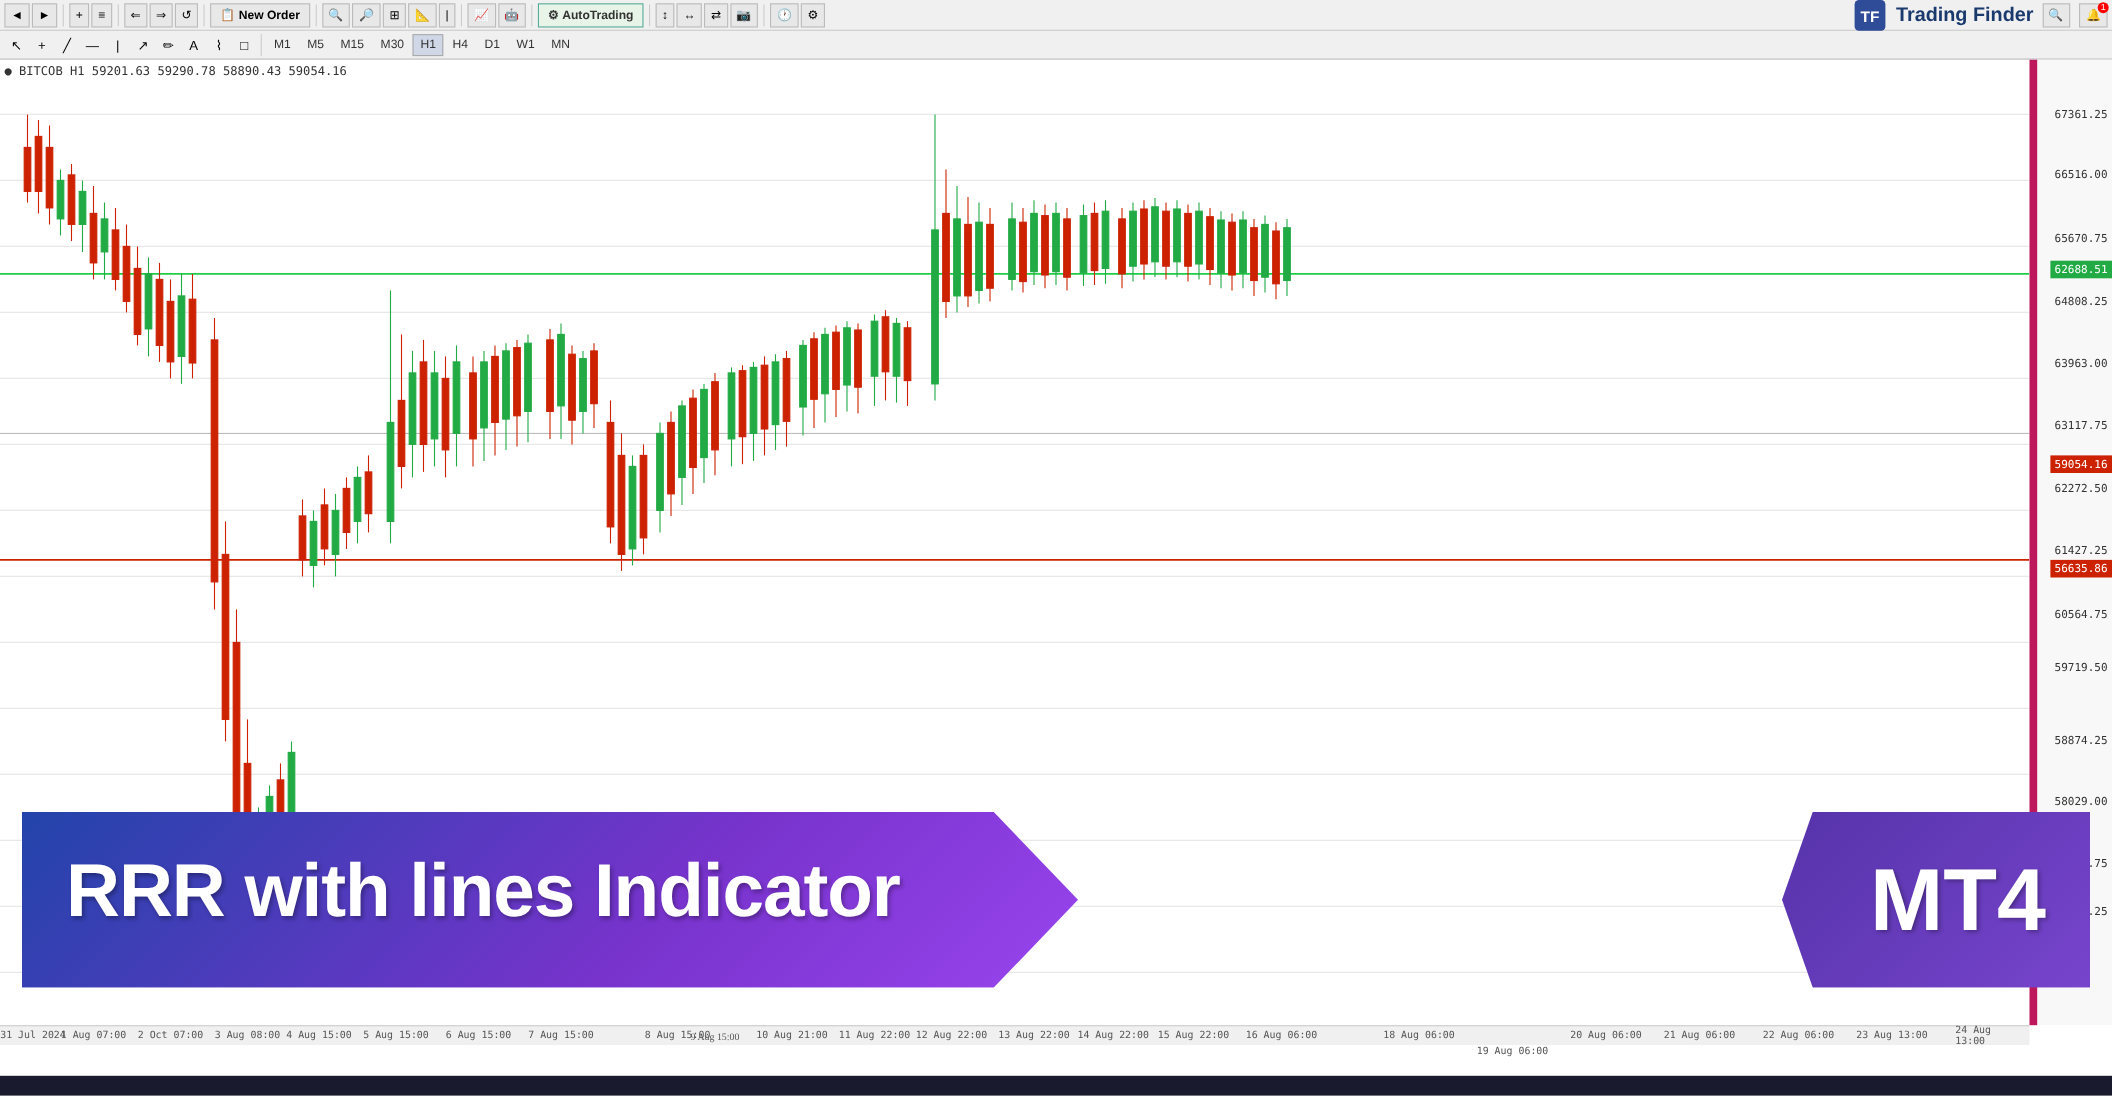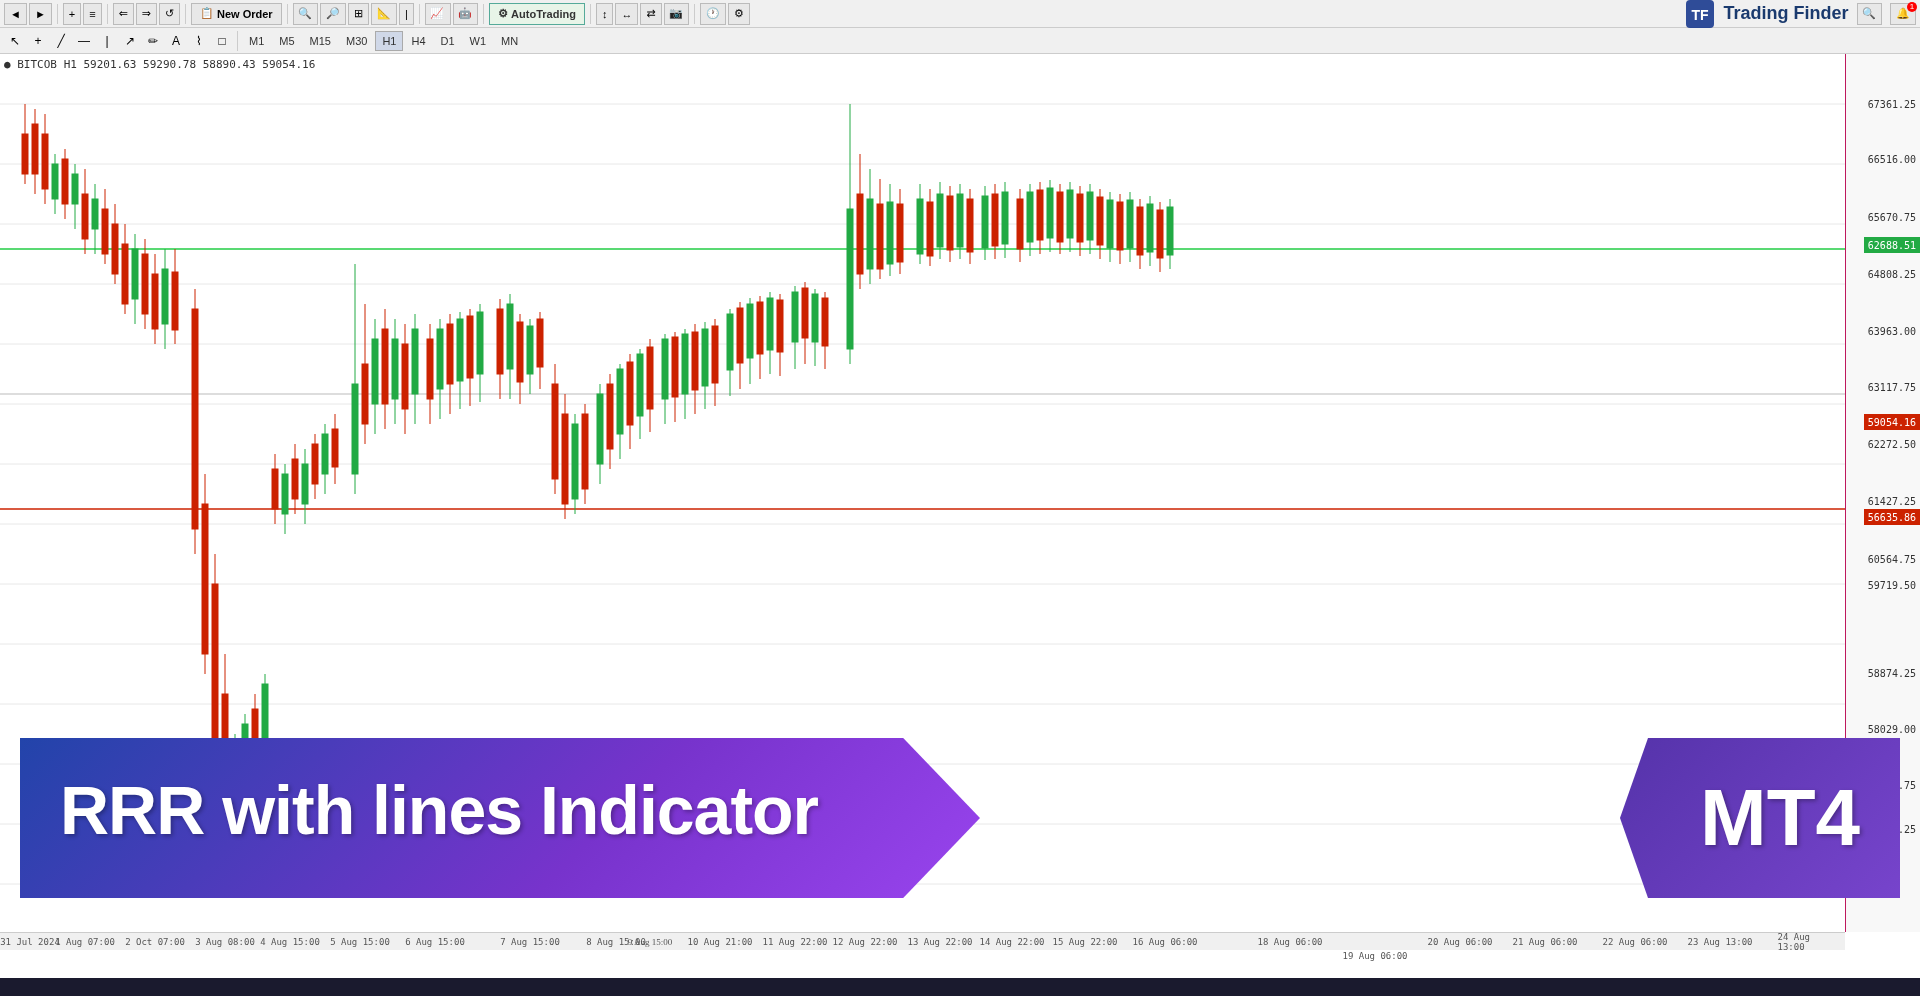--- a/index.html
+++ b/index.html
@@ -731,52 +731,52 @@
       <rect x="1137" y="150" width="6" height="48" class="cb"></rect>
 
       <line x1="1150" y1="148" x2="1150" y2="218" class="wr" stroke-width="1"></line>
       <rect x="1147" y="156" width="6" height="48" class="cr"></rect>
 
       <line x1="1160" y1="145" x2="1160" y2="215" class="wb" stroke-width="1"></line>
       <rect x="1157" y="153" width="6" height="48" class="cb"></rect>
     </g>
   </svg>
 
-  <div style="position:absolute; right:0; top:0; width:75px; height:calc(100% - 46px); background:#f8f8f8; border-left:1px solid #be185d;">
+  <div style="position:absolute; right:0; top:0; width:75px; height:calc(100% - 46px); background:#f8f8f8; border-left:7px solid #be185d;">
     <span class="price-label" style="top: 45px;">67361.25</span>
     <span class="price-label" style="top: 100px;">66516.00</span>
     <span class="price-label" style="top: 158px;">65670.75</span>
     <span class="price-label" style="top: 215px;">64808.25</span>
 
     <div class="price-line-green" style="top: 183px; right: 0;">62688.51</div>
     <span class="price-label" style="top: 272px;">63963.00</span>
     <span class="price-label" style="top: 328px;">63117.75</span>
     <span class="price-label" style="top: 385px;">62272.50</span>
     <span class="price-label" style="top: 442px;">61427.25</span>
     <span class="price-label" style="top: 500px;">60564.75</span>
-    <span class="price-label" style="top: 526px;">59719.50</span>
+    <span class="price-label" style="top: 548px;">59719.50</span>
 
     <div class="price-line-current" style="top: 360px; right: 0; background: #cc2200;">59054.16</div>
     <span class="price-label" style="top: 614px;">58874.25</span>
     <span class="price-label" style="top: 670px;">58029.00</span>
     <span class="price-label" style="top: 726px;">57183.75</span>
 
     <div class="price-line-red" style="top: 455px; right: 0;">56635.86</div>
     <span class="price-label" style="top: 770px;">56321.25</span>
   </div>
 
   <div id="time-axis">
     <span class="time-label" style="left: 30px;">31 Jul 2024</span>
     <span class="time-label" style="left: 85px;">1 Aug 07:00</span>
     <span class="time-label" style="left: 155px;">2 Oct 07:00</span>
     <span class="time-label" style="left: 225px;">3 Aug 08:00</span>
     <span class="time-label" style="left: 290px;">4 Aug 15:00</span>
     <span class="time-label" style="left: 360px;">5 Aug 15:00</span>
     <span class="time-label" style="left: 435px;">6 Aug 15:00</span>
-    <span class="time-label" style="left: 510px; margin-left: 20px;">7 Aug 15:00</span>
+    <span class="time-label" style="left: 510px;">7 Aug 15:00</span>
     <span class="time-label" style="left: 600px; margin-left: 16px;">8 Aug 15:00</span>
     <span class="time-label" style="left: 650px; font-family: Liberation Serif, serif;">9 Aug 15:00</span>
     <span class="time-label" style="left: 720px;">10 Aug 21:00</span>
     <span class="time-label" style="left: 795px;">11 Aug 22:00</span>
     <span class="time-label" style="left: 865px;">12 Aug 22:00</span>
     <span class="time-label" style="left: 940px;">13 Aug 22:00</span>
     <span class="time-label" style="left: 1012px;">14 Aug 22:00</span>
     <span class="time-label" style="left: 1085px;">15 Aug 22:00</span>
     <span class="time-label" style="left: 1165px;">16 Aug 06:00</span>
     <span class="time-label" style="left: 1290px;">18 Aug 06:00</span>

